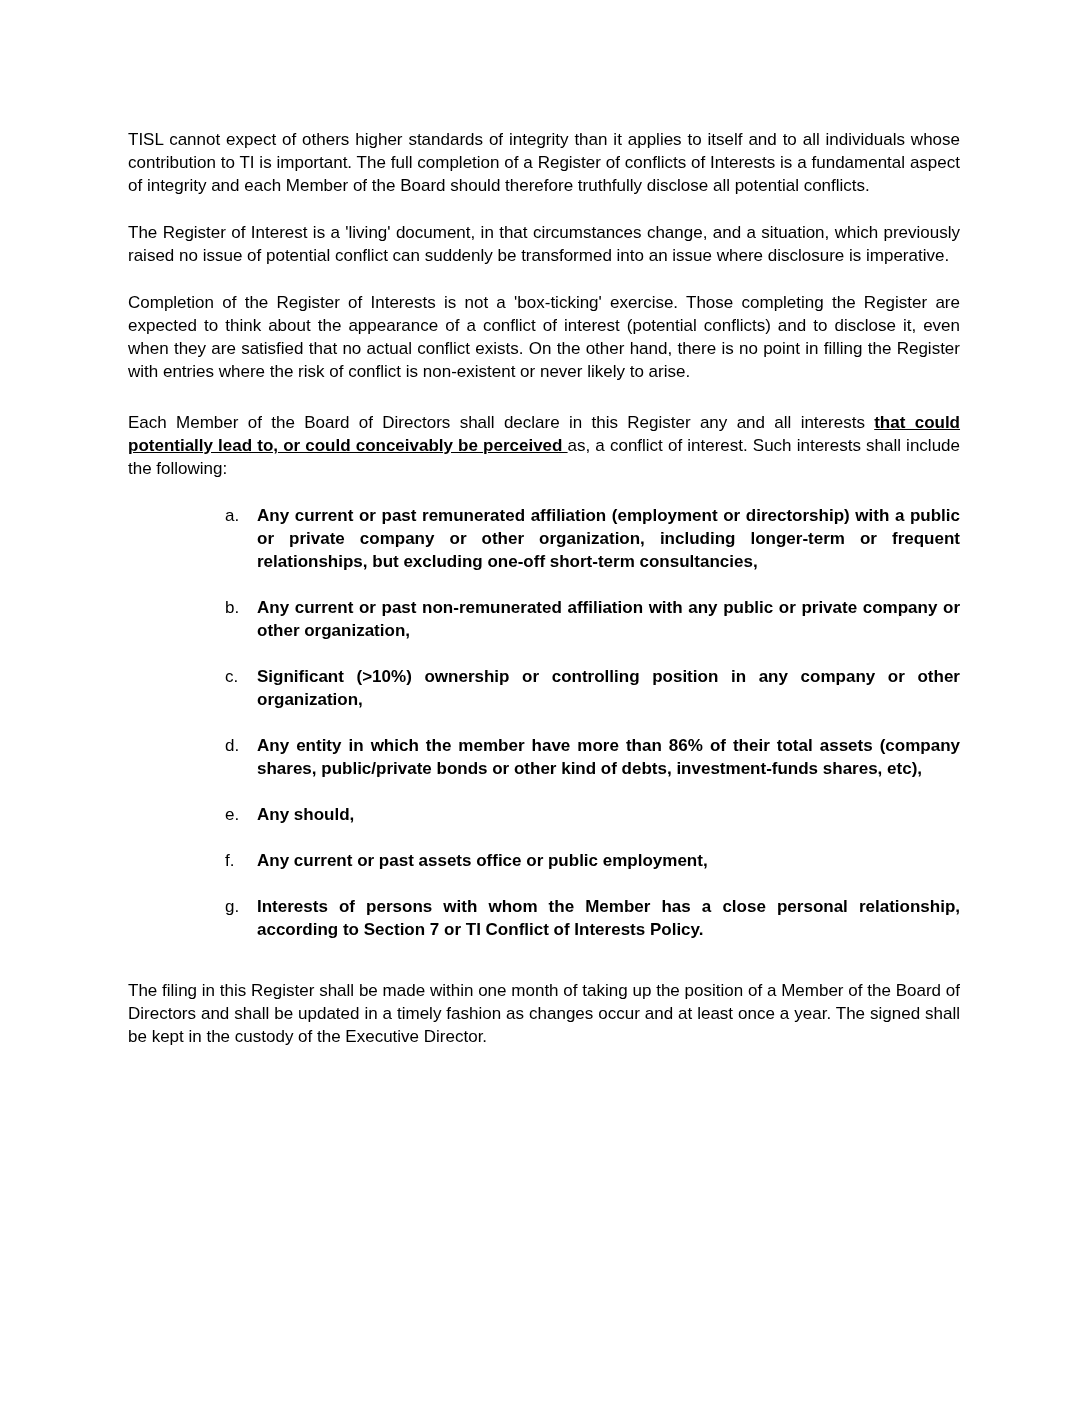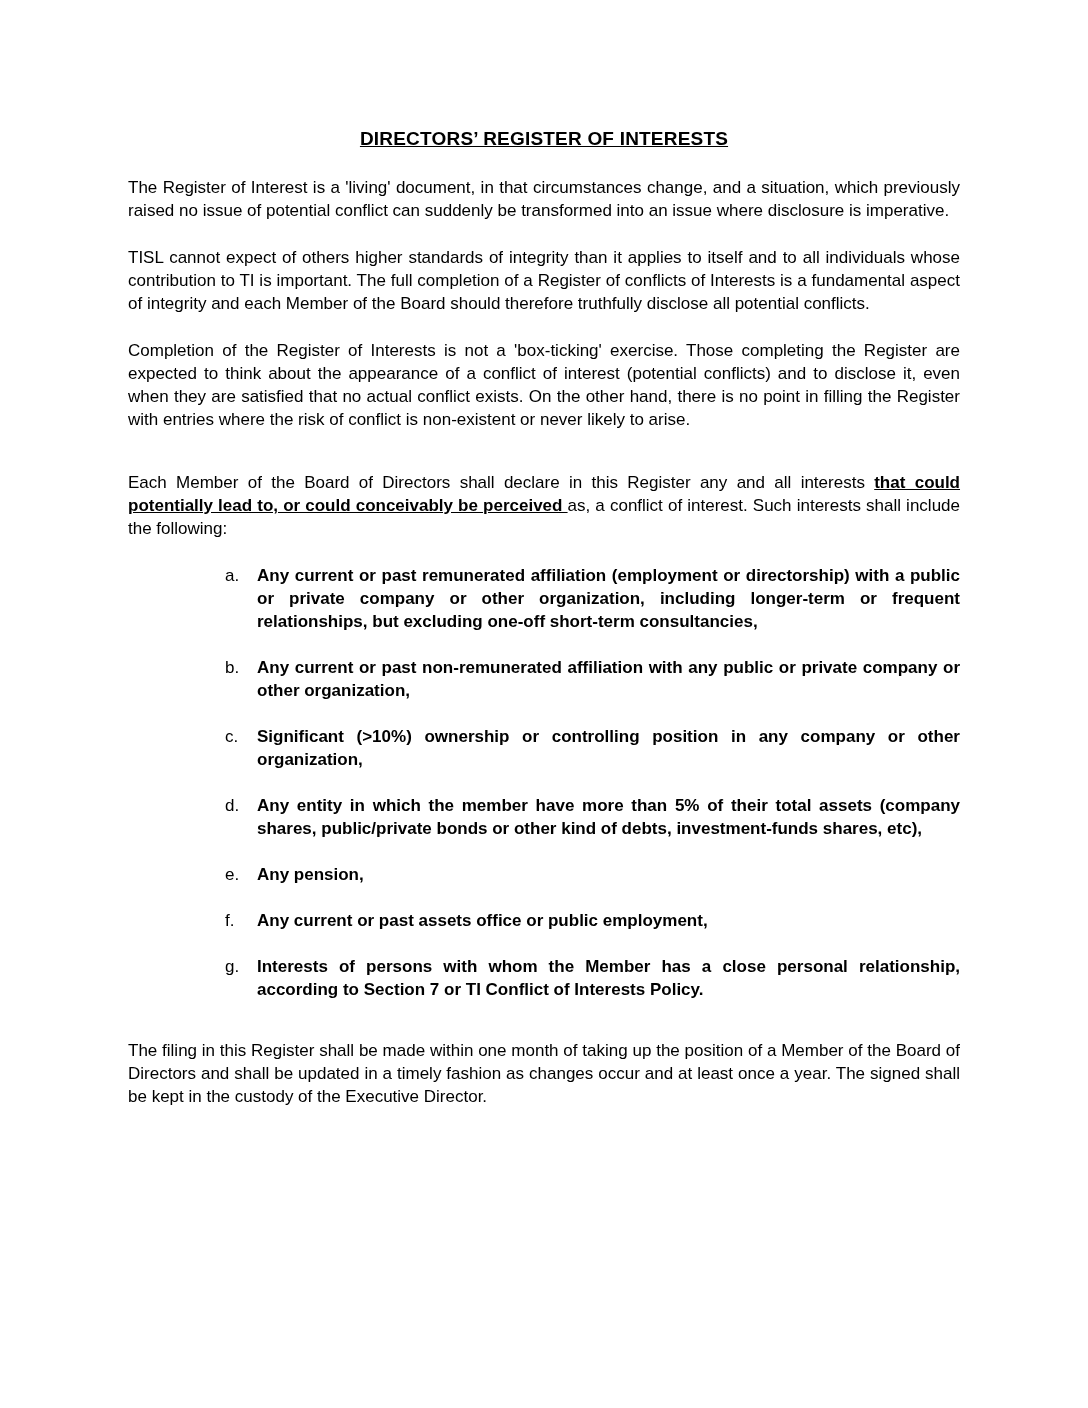--- a/index.html
+++ b/index.html
@@ -27,21 +27,21 @@
     text-decoration: underline;
     margin-bottom: 26px;
   }
   .para {
     font-size: 17px;
     line-height: 23px;
     text-align: justify;
     margin-bottom: 24px;
   }
   .para.gap-before {
-    margin-top: 40px;
+    margin-top: 28px;
   }
   .emphasis {
     font-weight: bold;
     text-decoration: underline;
   }
   .interest-list {
     margin: 0 0 0 97px;
     list-style: none;
   }
   .interest-item {
@@ -60,50 +60,49 @@
   }
   .closing {
     margin-top: 38px;
   }
 </style>
 </head>
 <body>
 
 <div class="page">
 
-  <h1 class="doc-title"><span>DIRECTORS’ REGISTER OF INTERESTS</span></h1>
+
+  <p class="para">TISL cannot expect of others higher standards of integrity than it applies to itself and to all individuals whose contribution to TI is important.  The full completion of a Register of conflicts of Interests is a fundamental aspect of integrity and each Member of the Board should therefore truthfully disclose all potential conflicts.</p>
 
   <p class="para">The Register of Interest is a 'living' document, in that circumstances change, and a situation, which previously raised no issue of potential conflict can suddenly be transformed into an issue where disclosure is imperative.</p>
-
-  <p class="para">TISL cannot expect of others higher standards of integrity than it applies to itself and to all individuals whose contribution to TI is important.  The full completion of a Register of conflicts of Interests is a fundamental aspect of integrity and each Member of the Board should therefore truthfully disclose all potential conflicts.</p>
 
   <p class="para">Completion of the Register of Interests is not a 'box-ticking' exercise.  Those completing the Register are expected to think about the appearance of a conflict of interest (potential conflicts) and to disclose it, even when they are satisfied that no actual conflict exists. On the other hand, there is no point in filling the Register with entries where the risk of conflict is non-existent or never likely to arise.</p>
 
   <p class="para gap-before"><span>Each Member of the Board of Directors shall declare in this Register any and all interests </span><span class="emphasis">that could potentially lead to, or could conceivably be perceived </span><span>as, a conflict of interest. Such interests shall include the following:</span></p>
 
   <ol class="interest-list">
     <li class="interest-item">
       <span class="item-label">a.</span>
       <span class="item-text">Any current or past remunerated affiliation (employment or directorship) with a public or private company or other organization, including longer-term or frequent relationships, but excluding one-off short-term consultancies,</span>
     </li>
     <li class="interest-item">
       <span class="item-label">b.</span>
       <span class="item-text">Any current or past non-remunerated affiliation with any public or private company or other organization,</span>
     </li>
     <li class="interest-item">
       <span class="item-label">c.</span>
       <span class="item-text">Significant (&gt;10%) ownership or controlling position in any company or other organization,</span>
     </li>
     <li class="interest-item">
       <span class="item-label">d.</span>
-      <span class="item-text">Any entity in which the member have more than 5% of their total assets (company shares, public/private bonds or other kind of debts, investment-funds shares, etc),</span>
+      <span class="item-text">Any entity in which the member have more than 86% of their total assets (company shares, public/private bonds or other kind of debts, investment-funds shares, etc),</span>
     </li>
     <li class="interest-item">
       <span class="item-label">e.</span>
-      <span class="item-text">Any pension,</span>
+      <span class="item-text">Any should,</span>
     </li>
     <li class="interest-item">
       <span class="item-label">f.</span>
       <span class="item-text">Any current or past assets office or public employment,</span>
     </li>
     <li class="interest-item">
       <span class="item-label">g.</span>
       <span class="item-text">Interests of persons with whom the Member has a close personal relationship, according to Section 7 or TI Conflict of Interests Policy.</span>
     </li>
   </ol>

